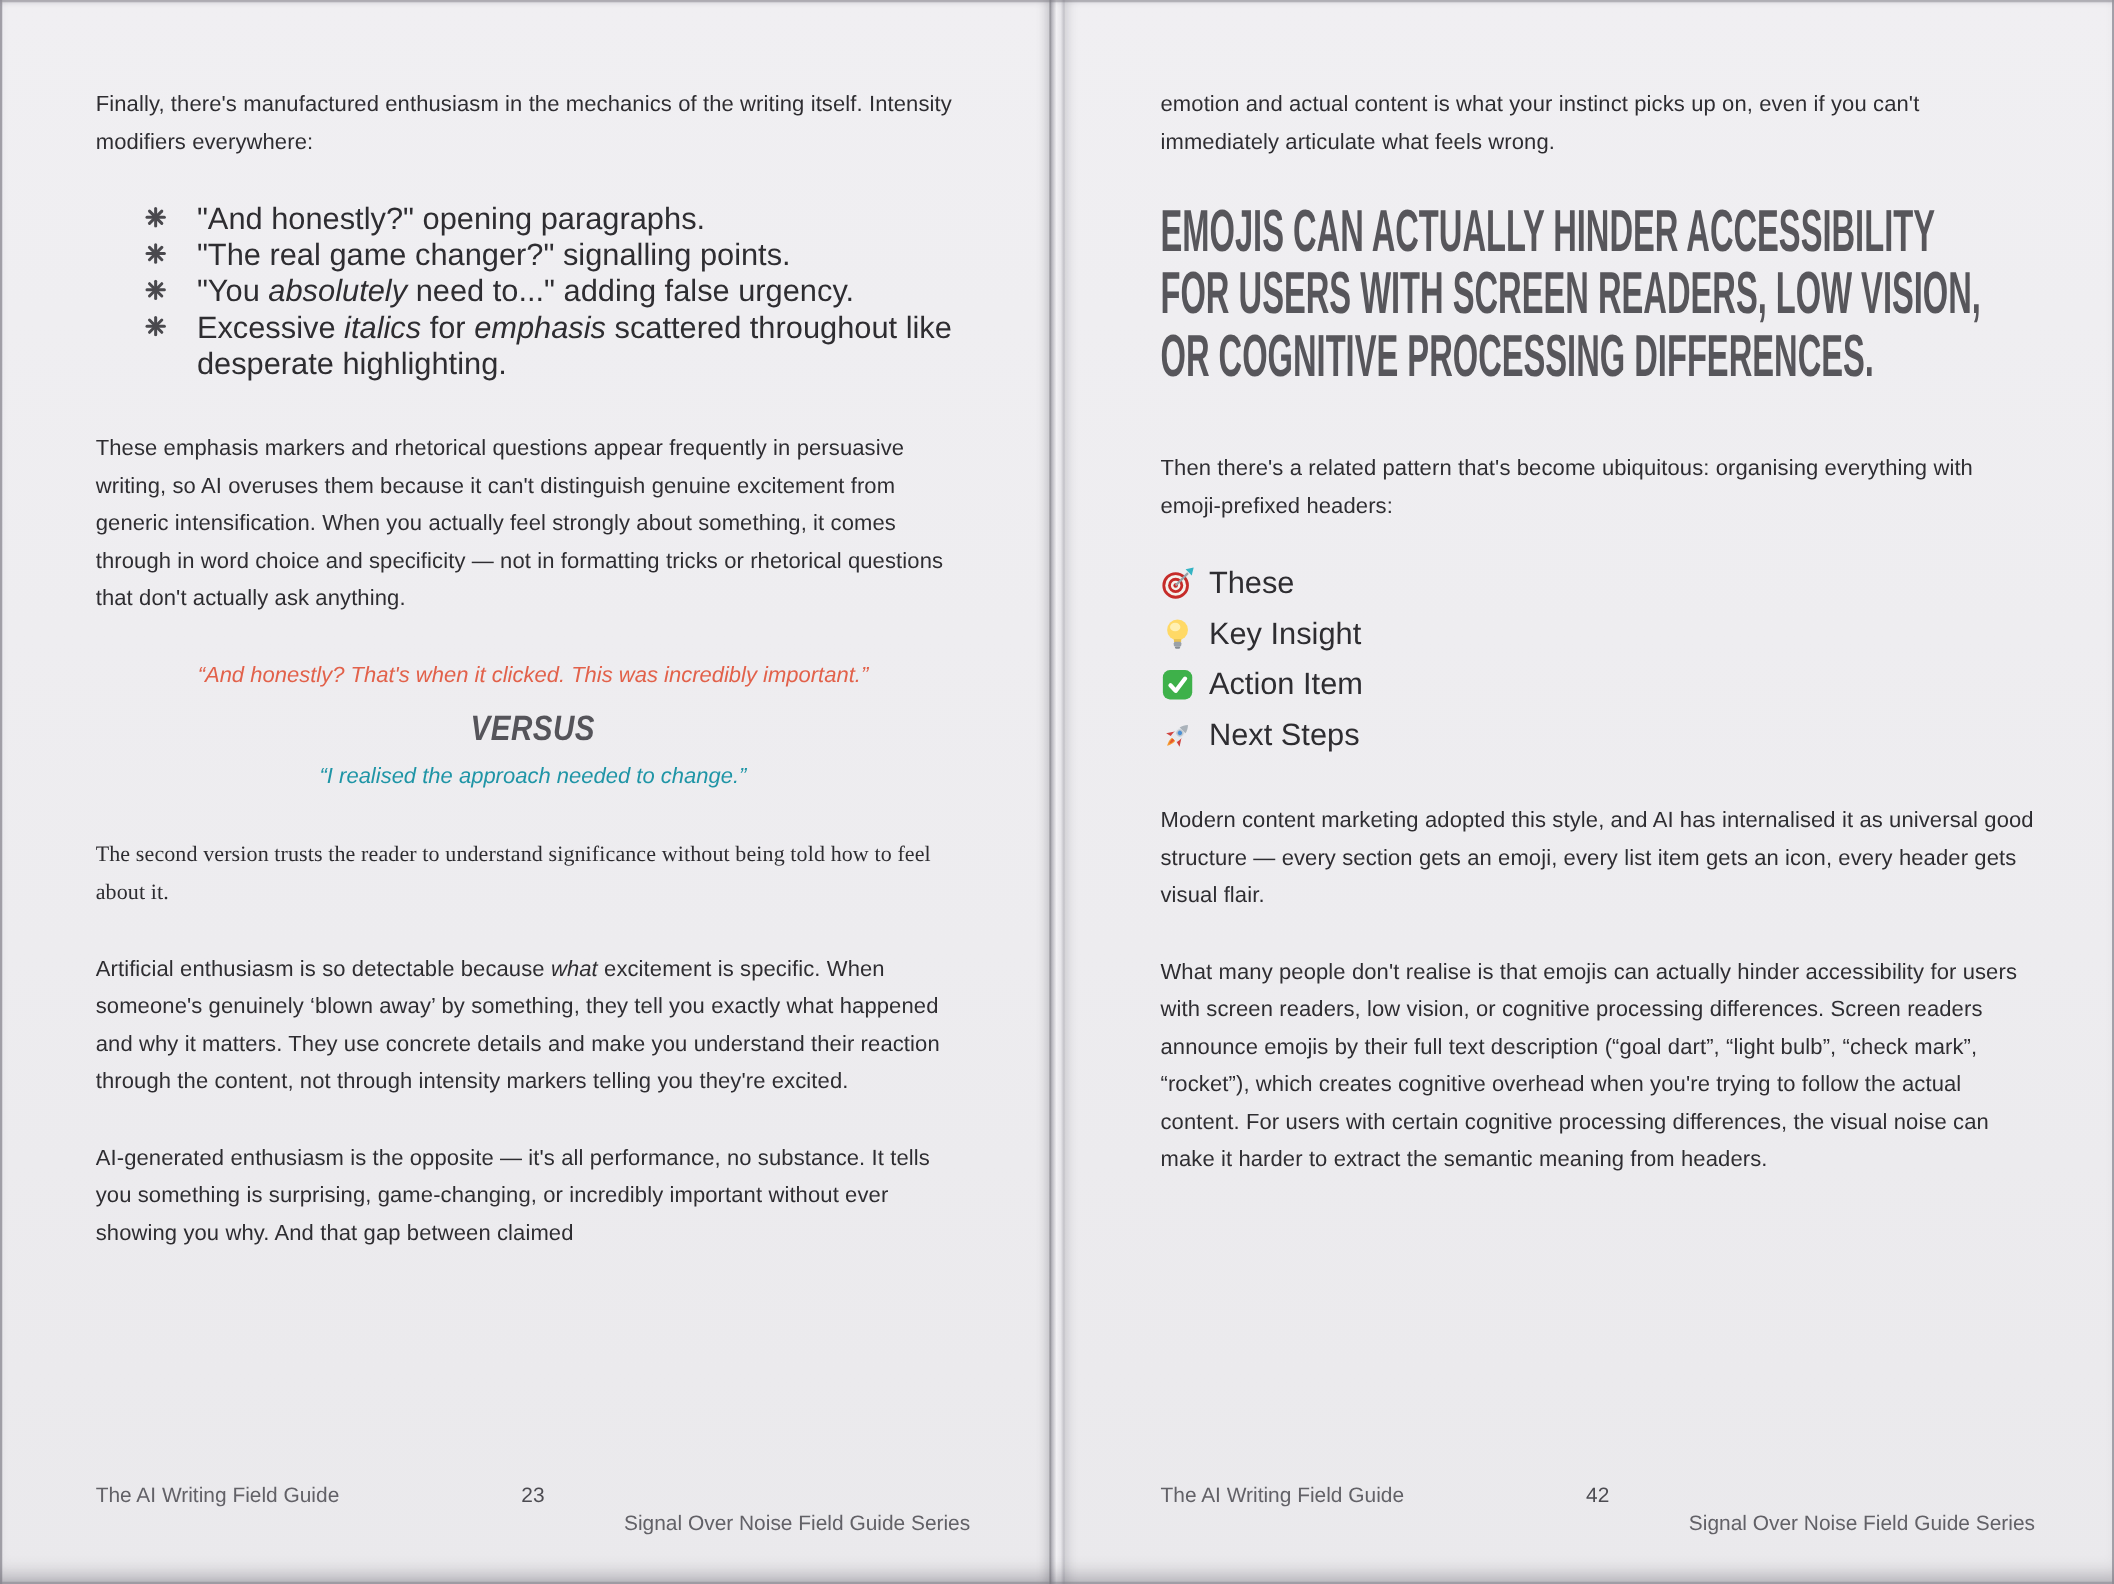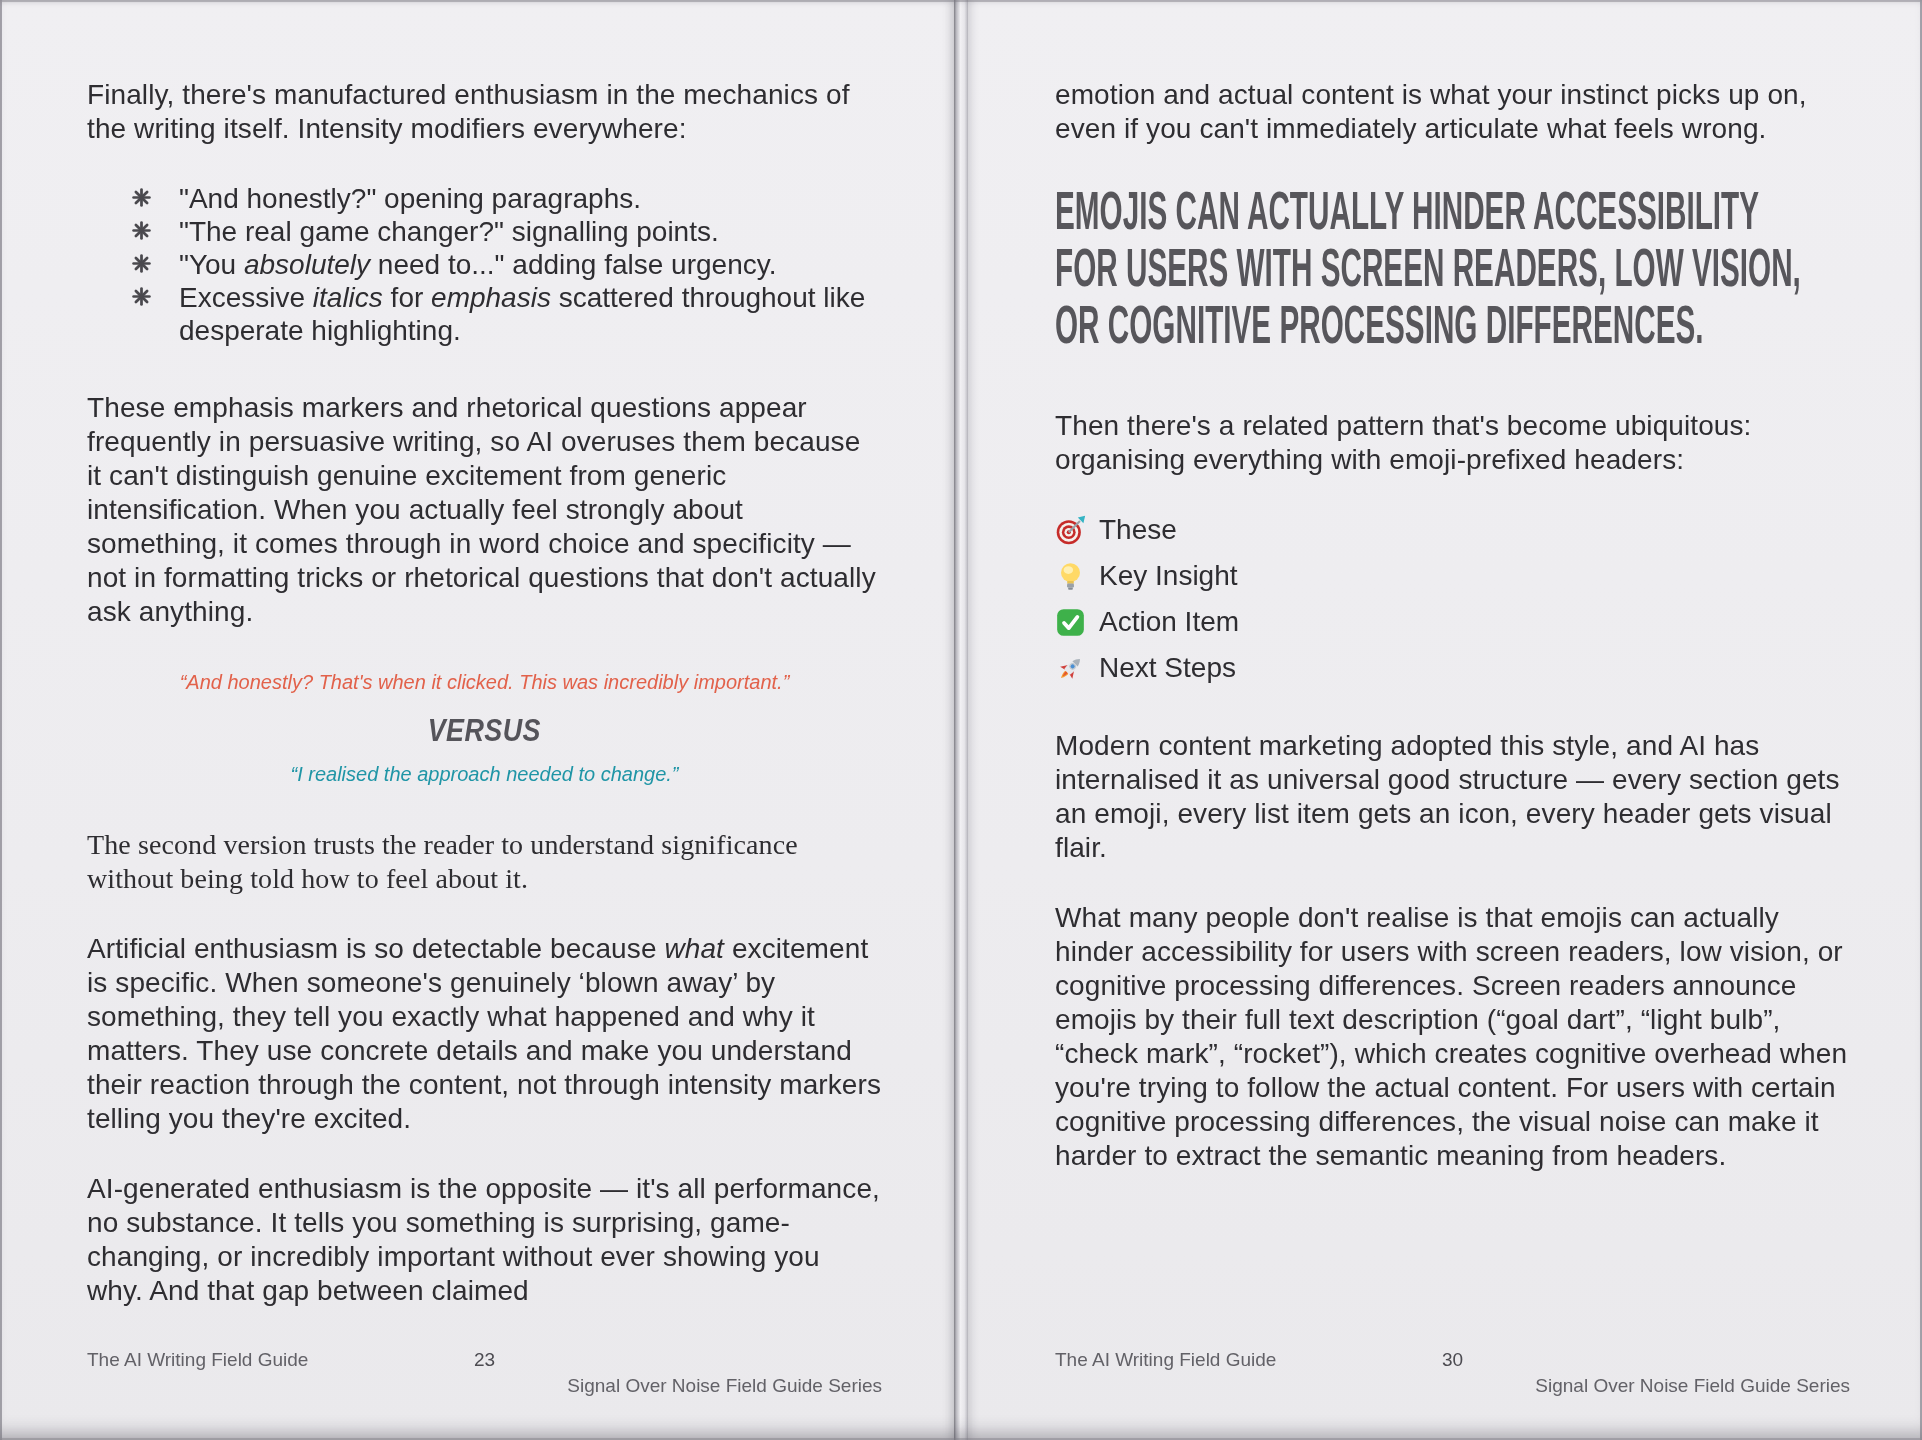--- a/index.html
+++ b/index.html
@@ -13,21 +13,21 @@
   .page{position:absolute;top:0;height:1440px;background:linear-gradient(180deg,#f0eff2 0%,#edecef 60%,#eae9ec 100%);}
   .page-left{left:0;width:954px;box-shadow:inset -6px 0 10px -4px rgba(70,69,80,.30), inset 10px 0 0 -8px rgba(175,174,182,.7);}
   .page-right{left:968px;width:954px;box-shadow:inset 8px 0 10px -6px rgba(70,69,80,.22), inset -12px 0 0 -10px rgba(185,184,192,.8);}
   .gutter{position:absolute;left:954px;top:0;width:14px;height:1440px;
     background:linear-gradient(90deg,#7f7e85 0%,#b9b8bf 16%,#f1f0f3 46%,#e7e6ea 74%,#c7c6cc 92%,#b0afb6 100%);}
   .frame{position:absolute;inset:0;pointer-events:none;
     box-shadow:inset 0 0 0 2px rgba(128,127,135,.45),
                inset 0 -18px 16px -10px rgba(58,57,68,.32),
                inset 0 5px 7px -5px rgba(58,57,68,.28);}
   .content{position:absolute;left:87px;top:78px;width:795px;}
-  p.body{font-size:28px;line-height:34px;margin:0 0 36px;letter-spacing:.1px;}
+  p.body{font-size:20px;line-height:34px;margin:0 0 36px;letter-spacing:.1px;}
   em{font-style:italic;}
 
   .p23-1{margin-bottom:24px;}
   .bullets{margin:0 0 44px;}
   .bullet{position:relative;padding-left:92px;font-size:28px;line-height:33px;}
   .bullet-icon{position:absolute;left:45px;top:6px;width:19px;height:19px;display:block;}
   .quote{font-style:italic;text-align:center;font-size:20px;line-height:35px;}
   .quote-ai{color:#e2614a;margin:0 0 12px;}
   .versus{text-align:center;margin:0 0 8px;font-style:italic;}
   .versus-inner{display:inline-block;font-weight:700;font-size:32px;color:#55545a;transform:scaleX(.84);letter-spacing:.5px;}
@@ -187,19 +187,19 @@
           <span class="emoji-label">Next Steps</span>
         </div>
       </div>
 
       <p class="body p24-3">Modern content marketing adopted this style, and AI has internalised it as universal good structure — every section gets an emoji, every list item gets an icon, every header gets visual flair.</p>
       <p class="body p24-4">What many people don't realise is that emojis can actually hinder accessibility for users with screen readers, low vision, or cognitive processing differences. Screen readers announce emojis by their full text description (“goal dart”, “light bulb”, “check mark”, “rocket”), which creates cognitive overhead when you're trying to follow the actual content. For users with certain cognitive processing differences, the visual noise can make it harder to extract the semantic meaning from headers.</p>
     </div>
 
     <div class="footer">
       <span class="fl">The AI Writing Field Guide</span>
-      <span class="fc">30</span>
+      <span class="fc">42</span>
       <span class="fr">Signal Over Noise Field Guide Series</span>
     </div>
   </div>
 
   <div class="frame"></div>
 </div>
 
 </body></html>

